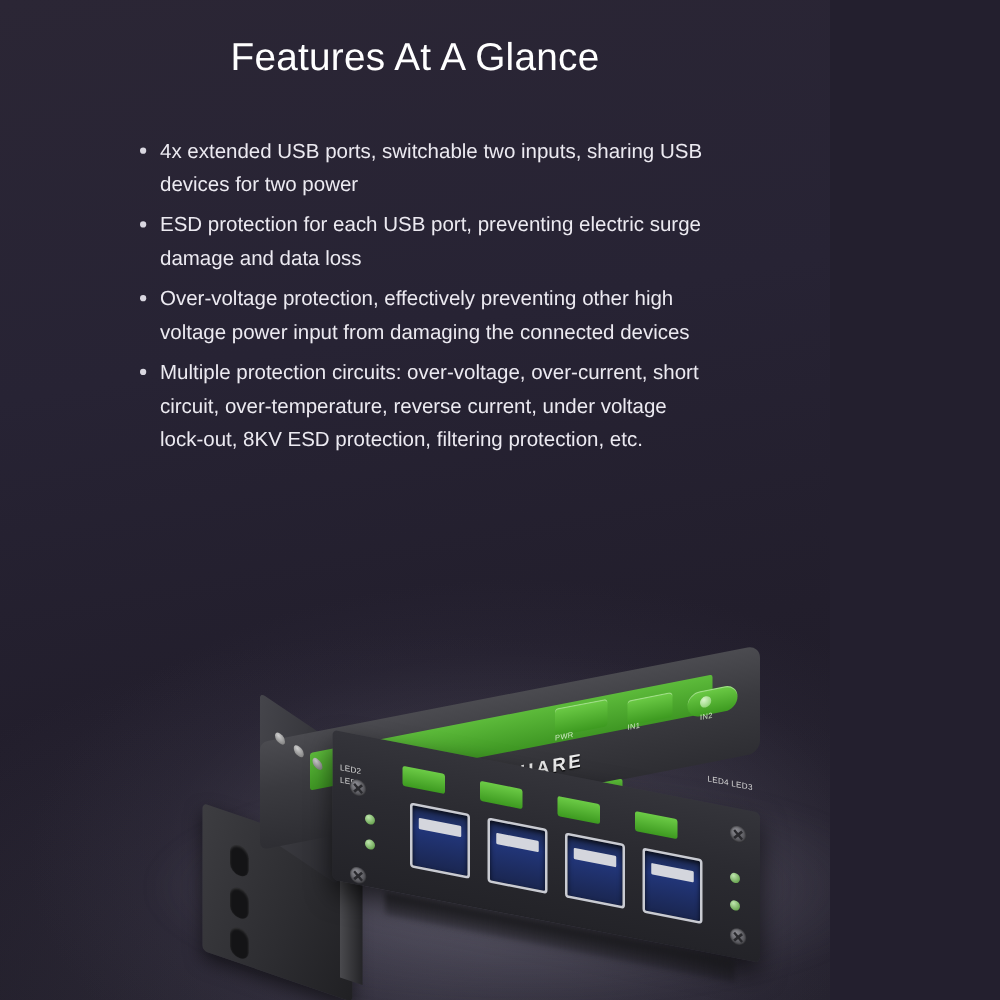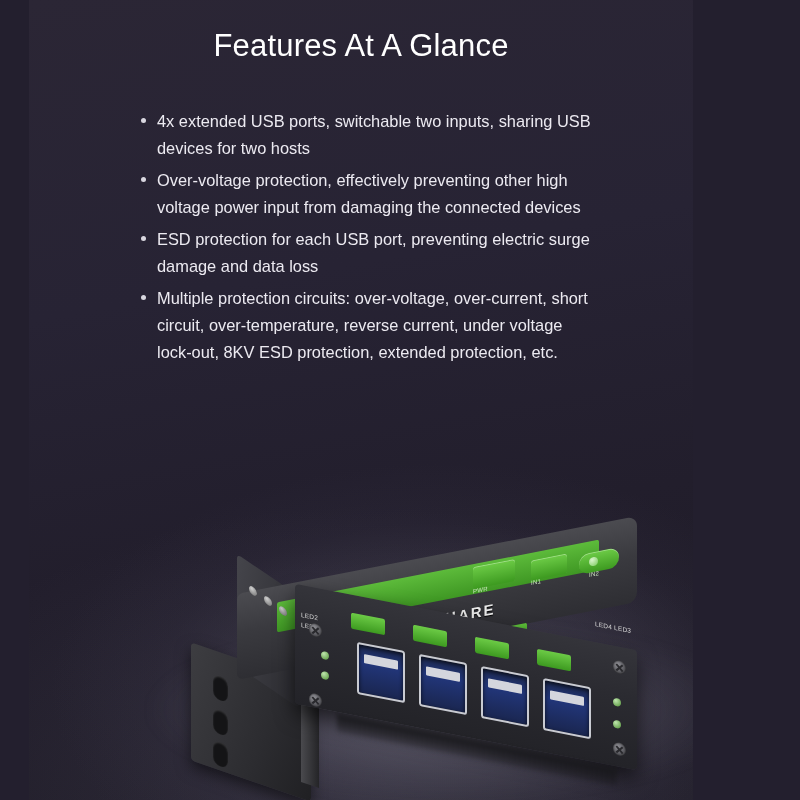--- a/index.html
+++ b/index.html
@@ -16,21 +16,20 @@
   }
   .page {
     position: relative;
     width: 664px;
     height: 800px;
     background:
       radial-gradient(ellipse 520px 300px at 62% 86%, rgba(120,118,135,0.38) 0%, rgba(70,66,86,0.12) 55%, rgba(0,0,0,0) 75%),
       radial-gradient(ellipse 700px 420px at 50% 100%, rgba(90,88,105,0.30) 0%, rgba(0,0,0,0) 70%),
       linear-gradient(170deg, #2b2635 0%, #272334 35%, #221e2c 65%, #1d1a25 100%);
     overflow: hidden;
-    margin-left: 29px;
   }
   .title {
     text-align: center;
     font-size: 31px;
     line-height: 1.2;
     font-weight: 400;
     letter-spacing: 0.2px;
     padding-top: 6px;
     color: #ffffff;
   }
@@ -322,24 +321,24 @@
   }
 </style>
 </head>
 <body>
 
 <div class="page">
 
   <h1 class="title">Features At A Glance</h1>
 
   <ul class="feature-list">
-    <li class="feature-item">4x extended USB ports, switchable two inputs, sharing USB devices for two hosts</li>
+    <li class="feature-item">4x extended USB ports, switchable two inputs, sharing USB devices for two power</li>
+    <li class="feature-item">ESD protection for each USB port, preventing electric surge damage and data loss</li>
     <li class="feature-item">Over-voltage protection, effectively preventing other high voltage power input from damaging the connected devices</li>
-    <li class="feature-item">ESD protection for each USB port, preventing electric surge damage and data loss</li>
-    <li class="feature-item">Multiple protection circuits: over-voltage, over-current, short circuit, over-temperature, reverse current, under voltage lock-out, 8KV ESD protection, extended protection, etc.</li>
+    <li class="feature-item">Multiple protection circuits: over-voltage, over-current, short circuit, over-temperature, reverse current, under voltage lock-out, 8KV ESD protection, filtering protection, etc.</li>
   </ul>
 
   <div class="photo-wrap">
     <div class="floor-glow"></div>
 
     <div class="device">
 
       <div class="bracket">
         <div class="bracket-hole bh1"></div>
         <div class="bracket-hole bh2"></div>

